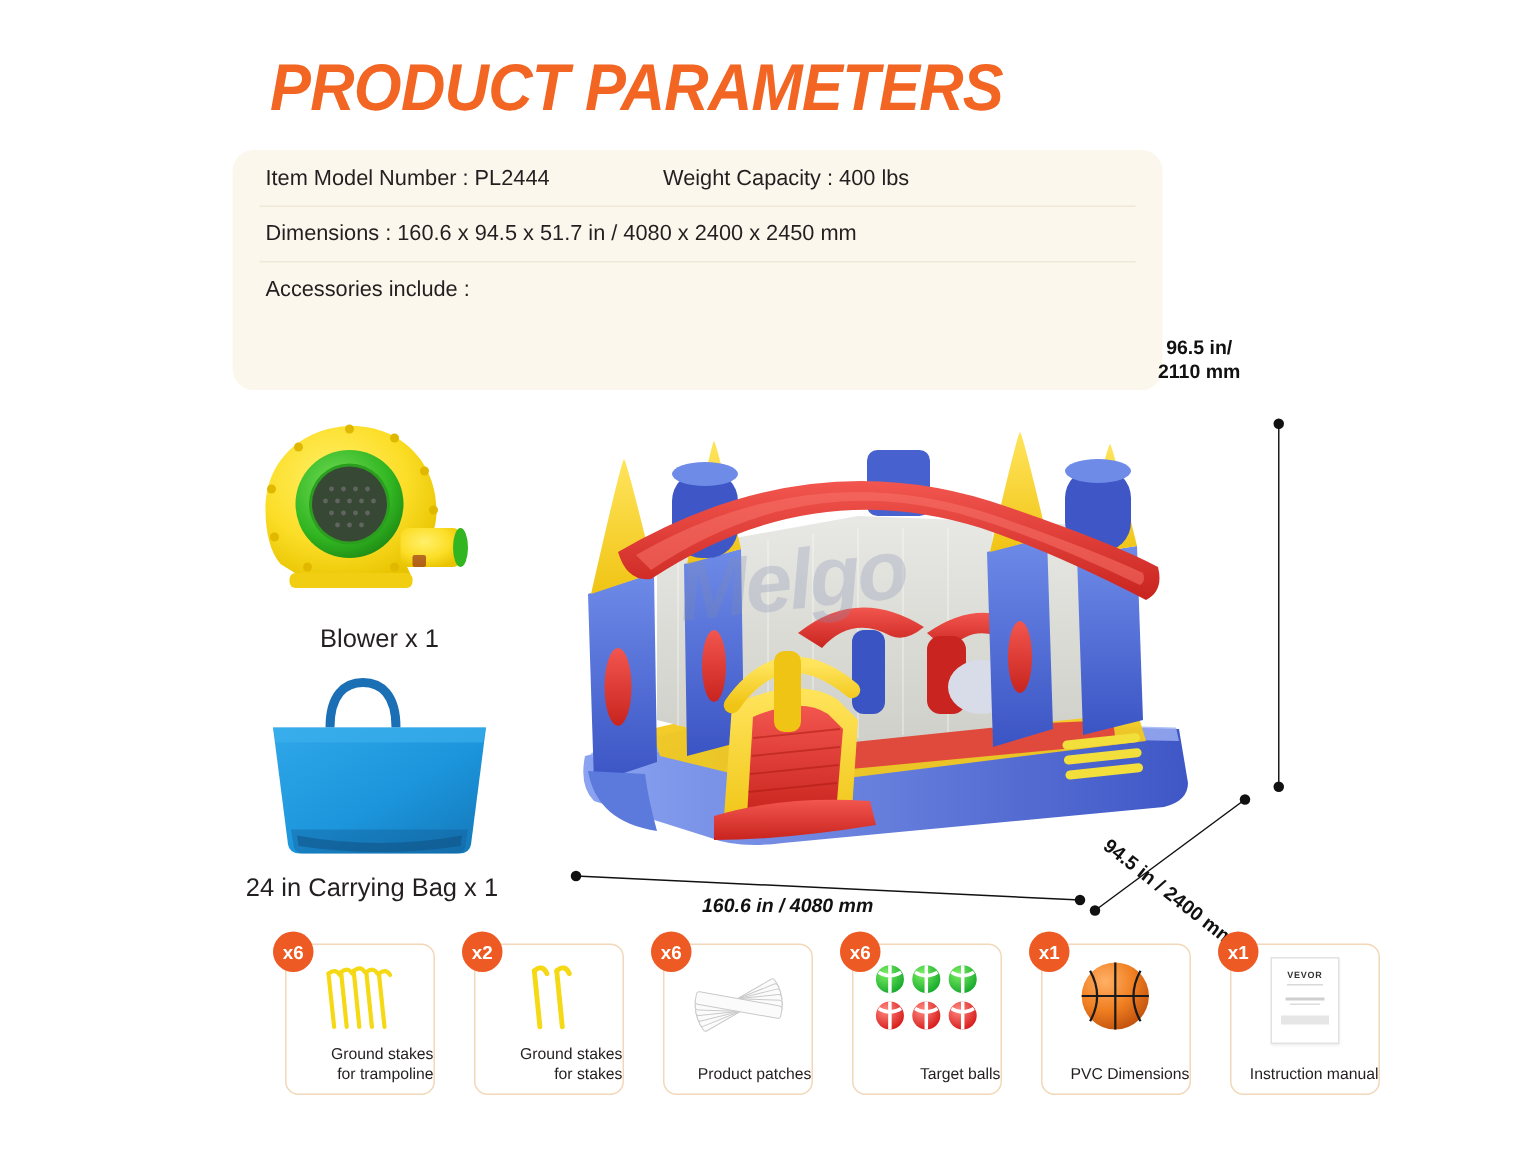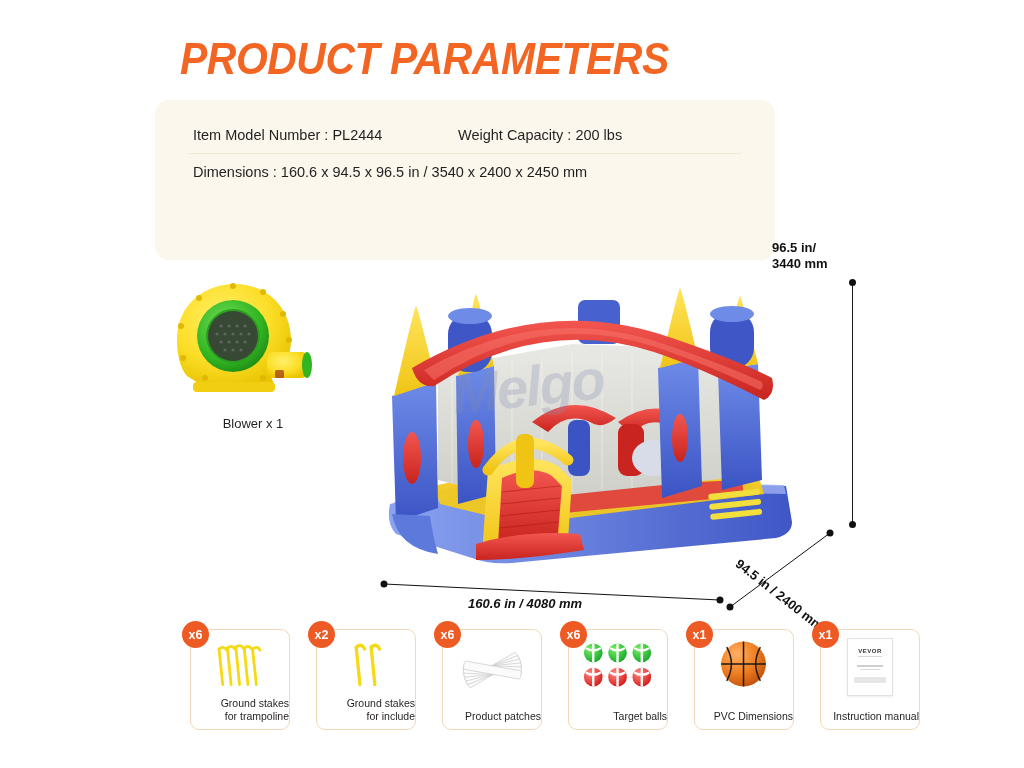--- a/index.html
+++ b/index.html
@@ -19,59 +19,59 @@
     letter-spacing:-0.5px;
     color:#F26522;
     transform:scaleX(0.93);transform-origin:left center;
     white-space:nowrap;
   }
 
   
   .spec-panel{
     position:absolute;left:155px;top:100px;width:620px;height:160px;
     background:#FBF7EC;border-radius:14px;
-    padding:16px;box-sizing:border-box;
+    padding:0;box-sizing:border-box;
   }
   .spec-row{
     position:relative;height:37px;display:flex;align-items:center;
     padding-left:22px;box-sizing:border-box;
     font-size:14.5px;color:#231f20;
   }
   .spec-row+.spec-row:before{
     content:"";position:absolute;left:18px;right:18px;top:0;height:1px;
     background:#F0E8D6;
   }
   .spec-row .c1{width:265px;}
   .spec-row .c2{}
 
   
   .blower-wrap{position:absolute;left:163px;top:278px;width:180px;height:135px;}
   .bag-wrap{position:absolute;left:168px;top:445px;width:170px;height:130px;}
   .item-caption{
     position:absolute;width:100%;text-align:center;
-    font-size:13px;color:#231f20;
+    font-size:17px;color:#231f20;
   }
   .blower-cap{left:0;top:138px;}
   .bag-cap{left:-5px;top:137px;}
 
   
   .hero{position:absolute;left:372px;top:272px;width:450px;height:315px;}
 
   .watermark{
     position:absolute;left:455px;top:360px;
     font-size:56px;font-weight:bold;font-style:italic;
     color:rgba(130,140,175,0.28);
     letter-spacing:-2px;
     transform:rotate(-6deg);
     pointer-events:none;
   }
 
   
   .dim-label{position:absolute;font-size:13px;font-weight:bold;color:#111;line-height:1.25;}
-  .dim-h{left:772px;top:240px;white-space:nowrap;}
+  .dim-h{left:772px;top:224px;text-align:center;white-space:nowrap;}
   .dim-w{left:468px;top:596px;white-space:nowrap;font-style:italic;}
   .dim-d{left:742px;top:556px;white-space:nowrap;
         transform:rotate(38deg);transform-origin:left top;}
 
   .vline{position:absolute;left:852px;top:282px;width:1px;height:243px;background:#1a1a1a;}
   .dot{position:absolute;width:7px;height:7px;border-radius:50%;background:#111;}
 
   
   .acc-row{position:absolute;left:158px;top:629px;width:730px;height:105px;
            display:flex;gap:26px;padding-left:32px;}
@@ -94,24 +94,27 @@
 </head>
 <body>
 
 <div class="page">
 
   <div class="title">PRODUCT PARAMETERS</div>
 
   <div class="spec-panel">
     <div class="spec-row">
       <span class="c1">Item Model Number : PL2444</span>
-      <span class="c2">Weight Capacity : 200 lbs</span>
+      <span class="c2">Weight Capacity : 400 lbs</span>
     </div>
     <div class="spec-row">
-      <span class="c1" style="width:auto">Dimensions : 160.6 x 94.5 x 96.5 in / 3540 x 2400 x 2450 mm</span>
+      <span class="c1" style="width:auto">Dimensions : 160.6 x 94.5 x 51.7 in / 4080 x 2400 x 2450 mm</span>
+    </div>
+    <div class="spec-row">
+      <span class="c1" style="width:auto">Accessories include :</span>
     </div>
   </div>
 
   <div class="blower-wrap">
     <svg viewBox="0 0 180 135" width="180" height="135">
       <defs>
         <radialGradient id="yg" cx="40%" cy="35%" r="70%">
           <stop offset="0%" stop-color="#FFF06A"></stop>
           <stop offset="60%" stop-color="#FCDE28"></stop>
           <stop offset="100%" stop-color="#E8C400"></stop>
@@ -156,20 +159,37 @@
           <circle cx="18" cy="48" r="3"></circle>
         <circle cx="20" cy="80" r="3"></circle>
           <circle cx="42" cy="100" r="3"></circle>
           <circle cx="100" cy="100" r="3"></circle>
       </g>
       <rect x="112" y="92" width="9" height="8" rx="1.5" fill="#8a1a1a" opacity="0.6"></rect>
     </svg>
     <div class="item-caption blower-cap">Blower x 1</div>
   </div>
 
+  <div class="bag-wrap">
+    <svg viewBox="0 0 170 130" width="170" height="130">
+      <defs>
+        <linearGradient id="bgr" x1="0" y1="0" x2="1" y2="1">
+          <stop offset="0%" stop-color="#2FA7E8"></stop>
+          <stop offset="55%" stop-color="#1C95DC"></stop>
+          <stop offset="100%" stop-color="#1477B8"></stop>
+        </linearGradient>
+      </defs>
+      <path d="M52 40 C52 18 62 10 74 10 C86 10 96 18 96 40" fill="none" stroke="#1B6FB5" stroke-width="6"></path>
+      <path d="M14 40 L156 40 L146 118 Q145 124 138 124 L32 124 Q25 124 24 118 Z" fill="url(#bgr)"></path>
+      <path d="M14 40 L156 40 L154 50 L16 50 Z" fill="#3FB2EE" opacity="0.6"></path>
+      <path d="M26 108 L144 108 L142 120 Q141 124 135 124 L35 124 Q29 124 28 120 Z" fill="#10558C" opacity="0.35"></path>
+      <path d="M30 112 Q85 122 140 112 L139 119 Q85 127 31 119 Z" fill="#0E4E80" opacity="0.5"></path>
+    </svg>
+    <div class="item-caption bag-cap">24 in Carrying Bag x 1</div>
+  </div>
 
   <div class="hero">
     <svg viewBox="0 0 450 315" width="450" height="315">
       <defs>
         <linearGradient id="blue" x1="0" y1="0" x2="0" y2="1">
           <stop offset="0%" stop-color="#6E8BE8"></stop>
             <stop offset="100%" stop-color="#3B54C4"></stop>
         </linearGradient>
         <linearGradient id="blue2" x1="0" y1="0" x2="1" y2="0">
           <stop offset="0%" stop-color="#8BA3F0"></stop>
@@ -260,21 +280,21 @@
     </svg>
     <div class="watermark" style="position:absolute;left:80px;top:82px;">Melgo</div>
   </div>
 
   <div class="vline"></div>
   <div class="dot" style="left:849px;top:279px;"></div>
   <div class="dot" style="left:849px;top:521px;"></div>
 
   <div class="dim-label dim-h">
     <span>96.5 in/</span><br>
-    <span>3440 mm</span>
+    <span>2110 mm</span>
   </div>
 
   <svg style="position:absolute;left:370px;top:560px;" width="360" height="50">
     <line x1="14" y1="24" x2="350" y2="40" stroke="#111" stroke-width="1"></line>
     <circle cx="14" cy="24" r="3.5" fill="#111"></circle>
     <circle cx="350" cy="40" r="3.5" fill="#111"></circle>
   </svg>
   <div class="dim-label dim-w">160.6 in / 4080 mm</div>
 
   <svg style="position:absolute;left:720px;top:515px;" width="130" height="100">
@@ -313,21 +333,21 @@
       <svg class="acc-art" viewBox="0 0 105 56">
         <g stroke="#F5D914" stroke-width="3.5" stroke-linecap="round" fill="none">
           <path d="M42 10 L46 50"></path>
             <path d="M42 10 q6 -5 9 2"></path>
           <path d="M58 10 L62 50"></path>
             <path d="M58 10 q6 -5 9 2"></path>
         </g>
       </svg>
       <div class="acc-label">
         <span>Ground stakes</span><br>
-        <span>for include</span>
+        <span>for stakes</span>
       </div>
     </div>
 
     <div class="acc-card">
       <div class="acc-badge">x6</div>
       <svg class="acc-art" viewBox="0 0 105 56">
         <g fill="#FBFBFB" stroke="#C9C9C9" stroke-width="0.7">
           <rect x="22" y="30" width="62" height="9" rx="2" transform="rotate(-30 53 34)"></rect>
           <rect x="22" y="30" width="62" height="9" rx="2" transform="rotate(-22 53 34)"></rect>
           <rect x="22" y="30" width="62" height="9" rx="2" transform="rotate(-14 53 34)"></rect>

